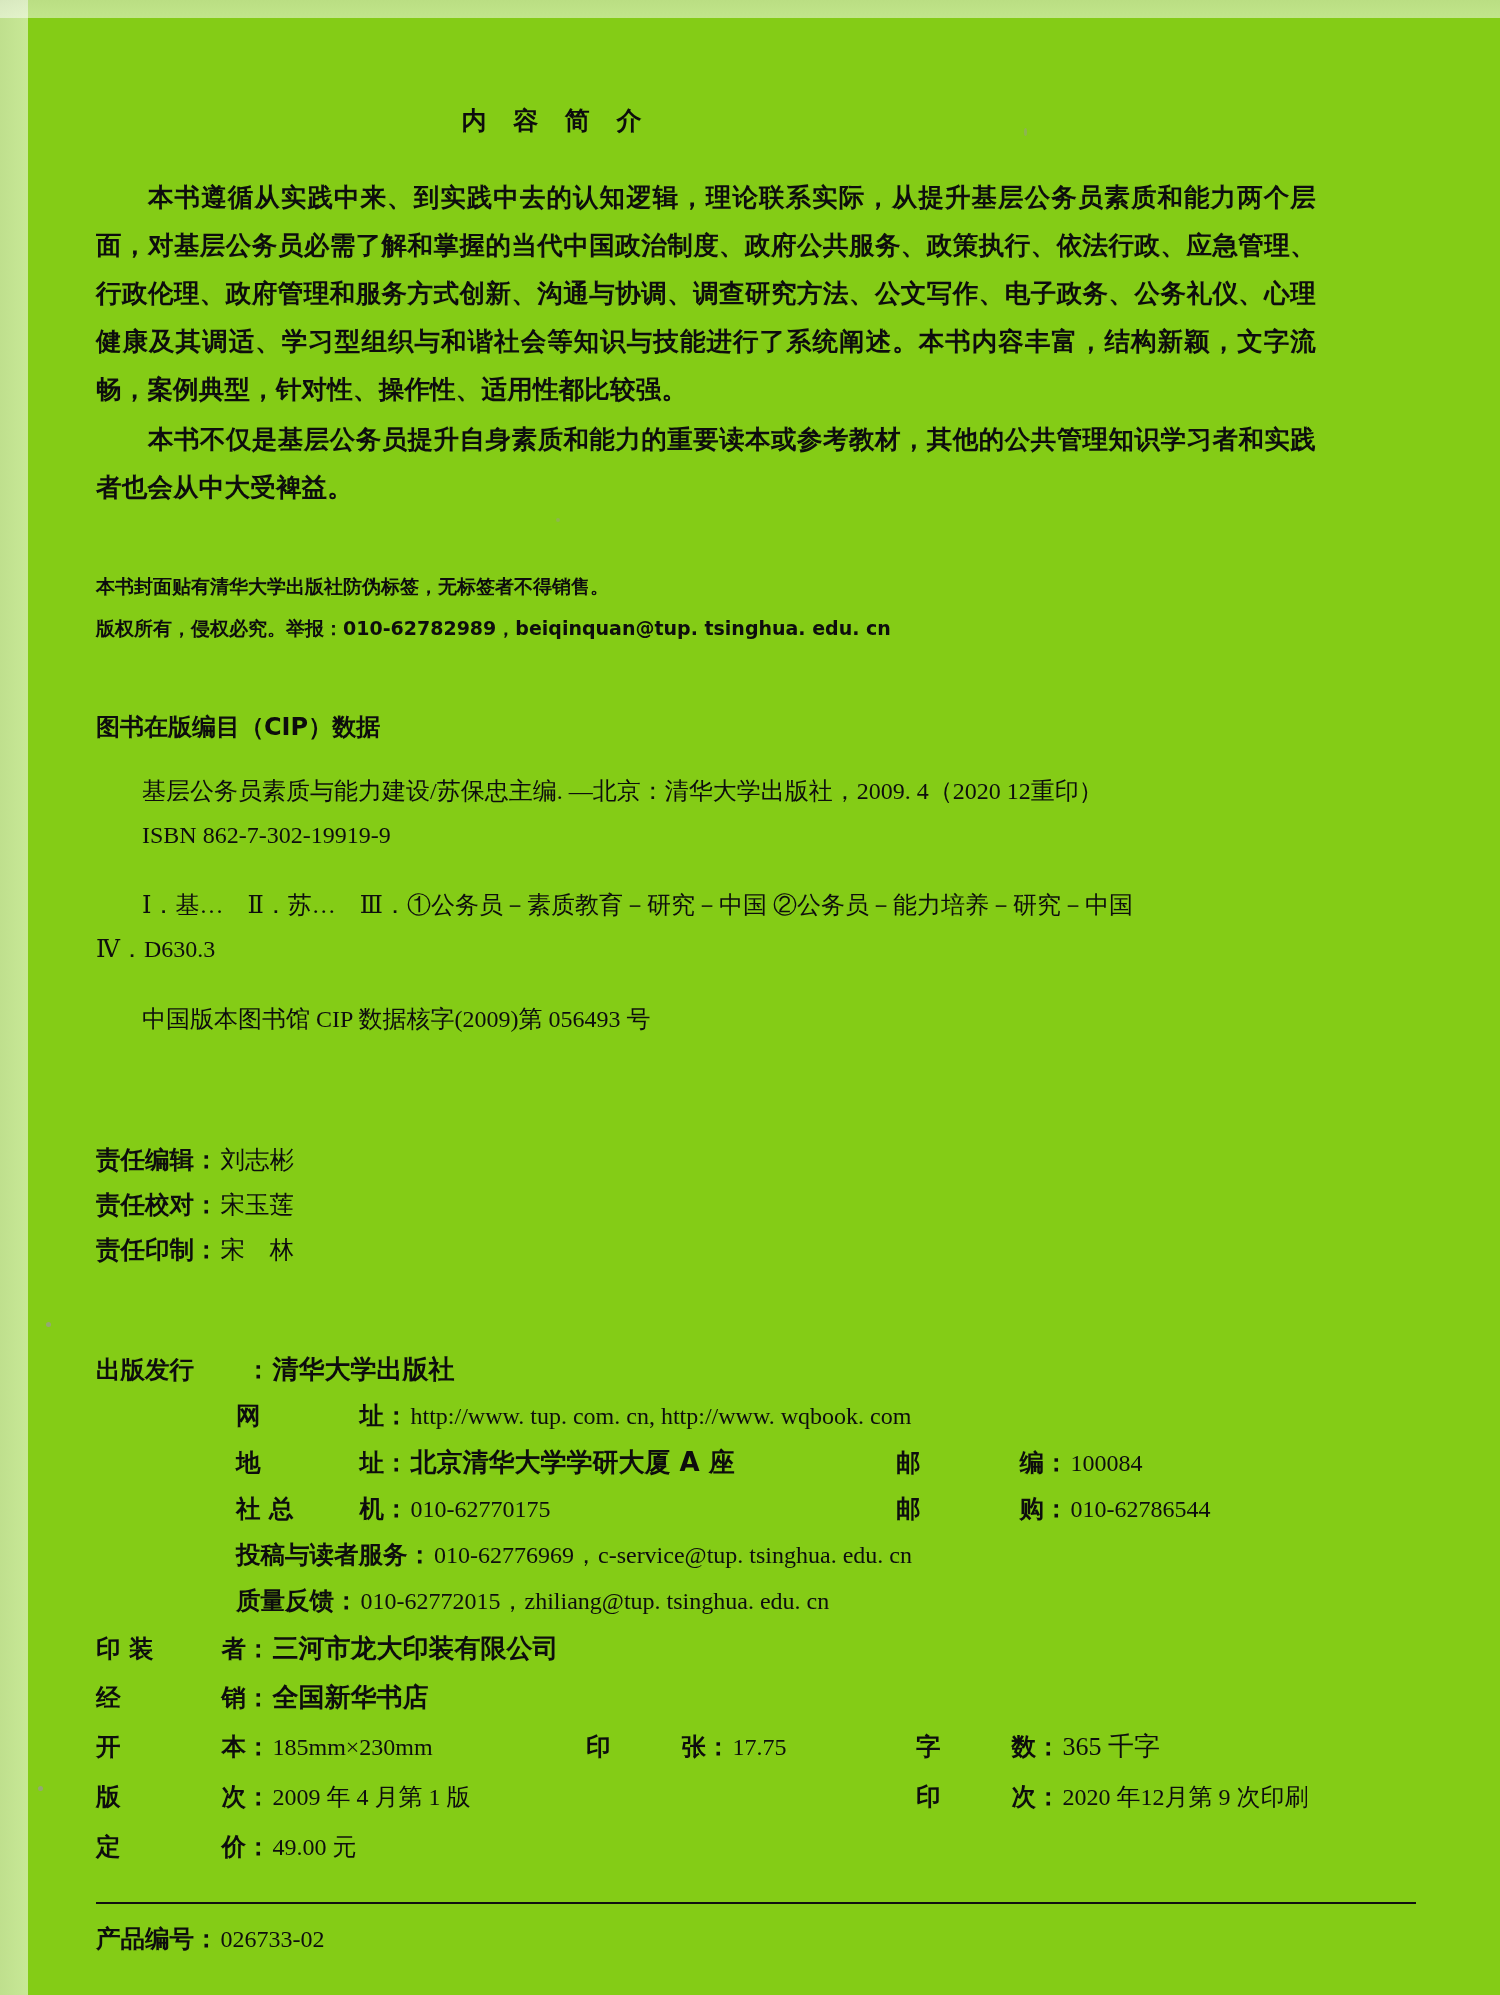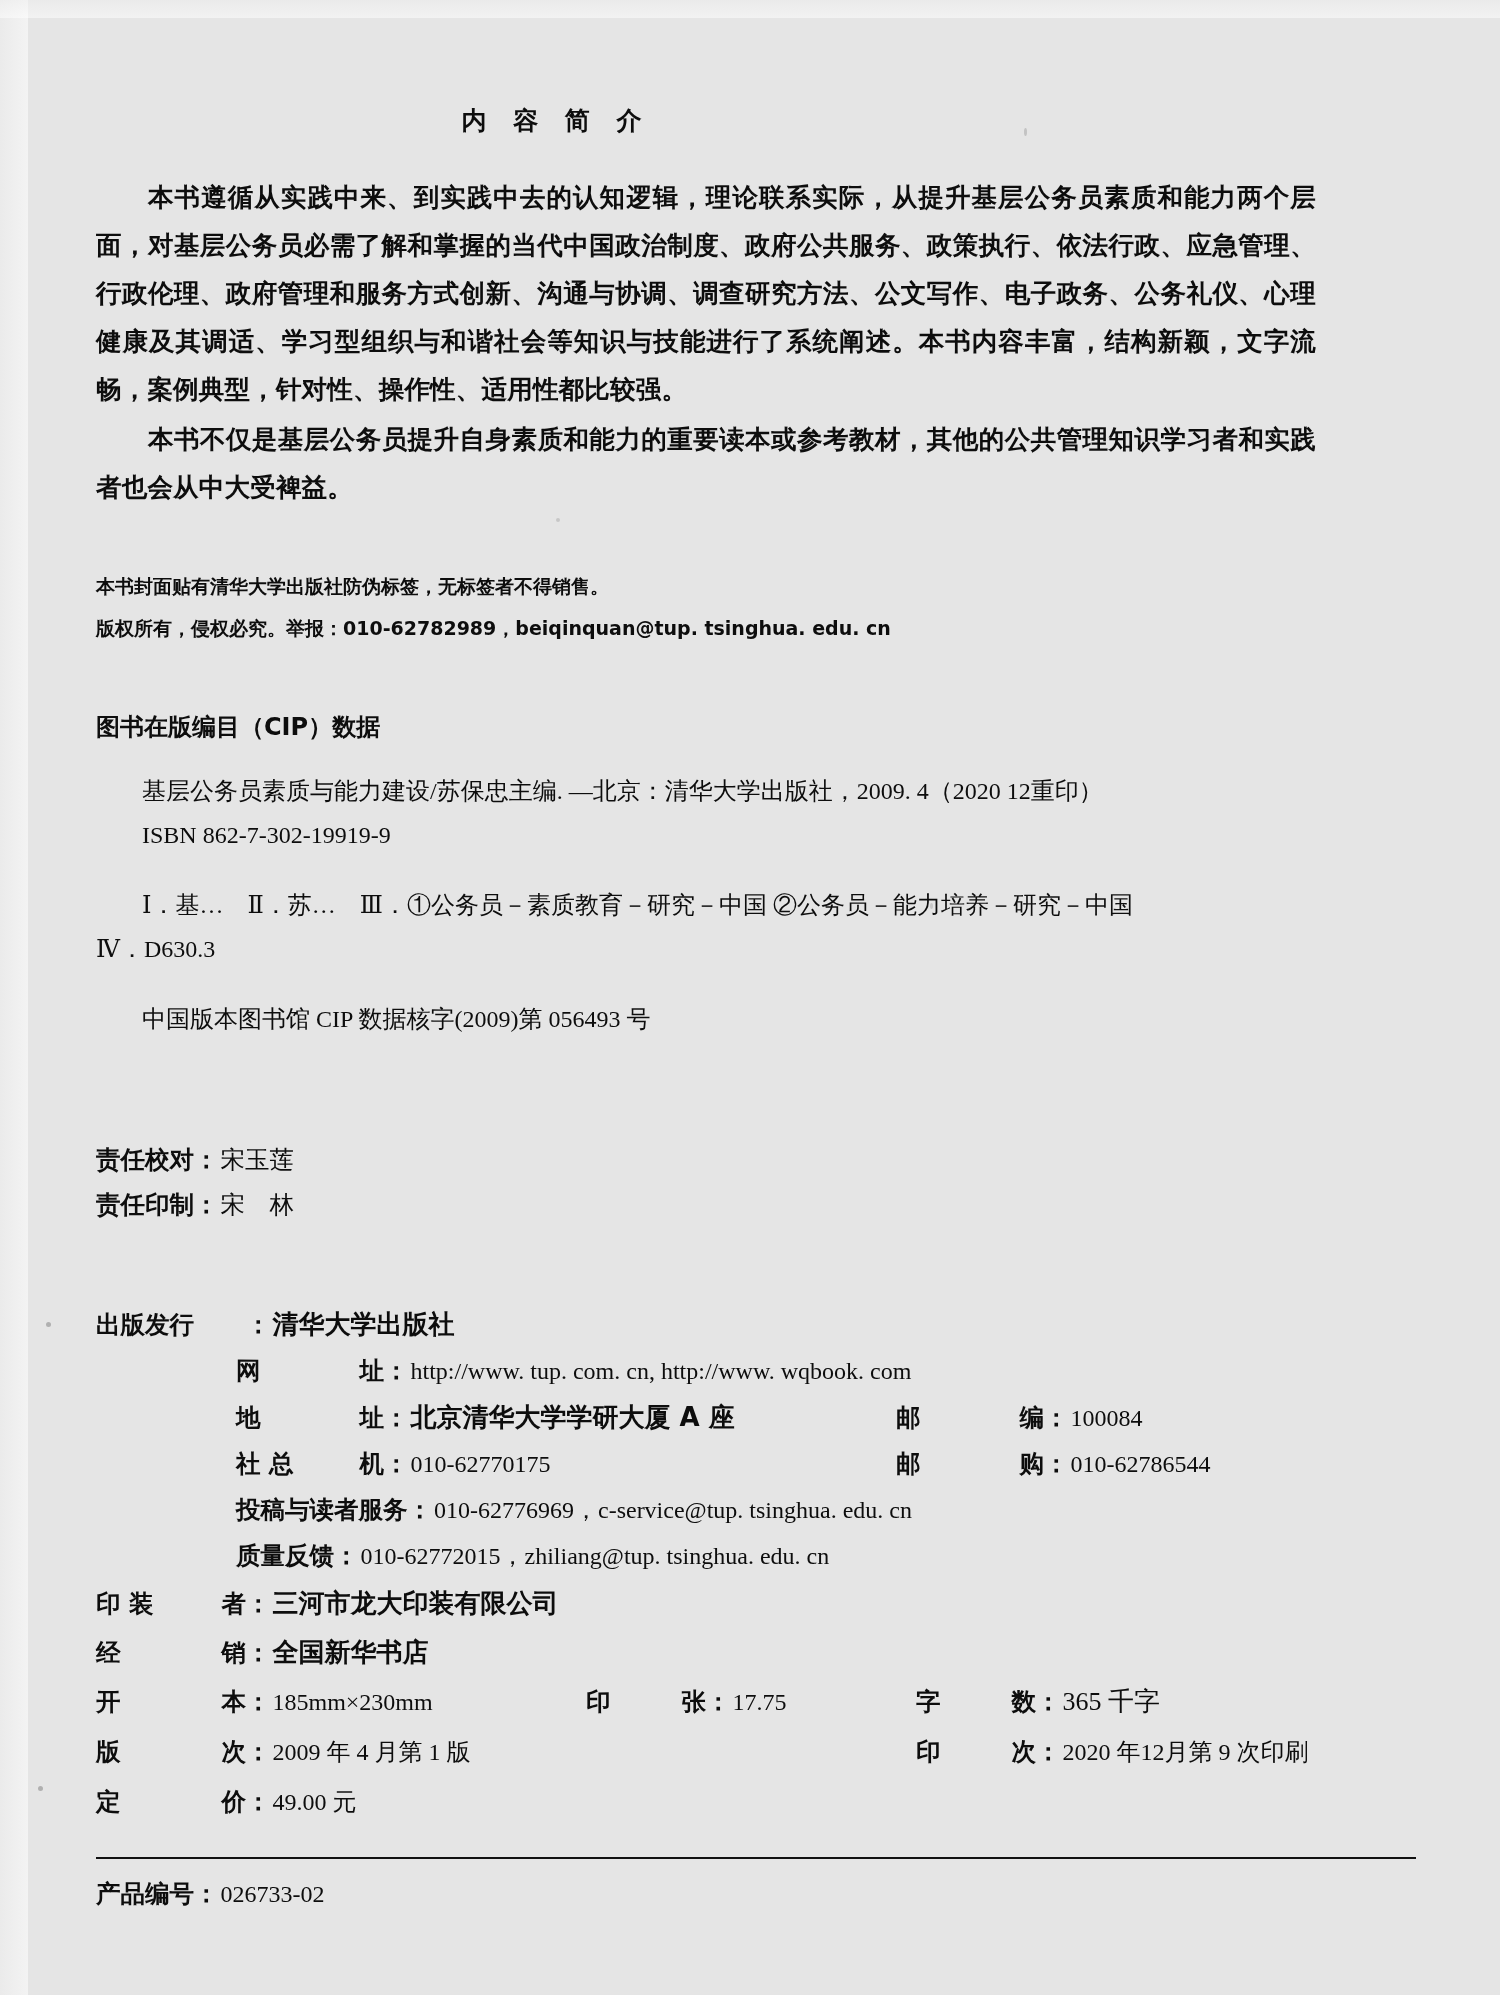--- a/index.html
+++ b/index.html
@@ -9,21 +9,21 @@
   }
   body {
     font-family: "Liberation Serif", "DejaVu Serif", serif;
     color: #0d0d0d;
   }
   .page {
     position: relative;
     width: 1500px;
     height: 1995px;
     margin: 0 auto;
-    background: #e5e5e5;
+    background: #84cc16;
     overflow: hidden;
   }
   
   .scan-edge-left {
     position: absolute;
     left: 0; top: 0;
     width: 28px; height: 1995px;
     background: linear-gradient(to right, #efefef, #ffffff);
     opacity: .55;
   }
@@ -216,20 +216,23 @@
       <p class="cip-head">图书在版编目（CIP）数据</p>
       <p class="cip-line gap">基层公务员素质与能力建设/苏保忠主编. —北京：清华大学出版社，2009. 4（2020 12重印）</p>
       <p class="cip-line">ISBN 862-7-302-19919-9</p>
       <p class="cip-line gap">Ⅰ．基…　Ⅱ．苏…　Ⅲ．①公务员－素质教育－研究－中国 ②公务员－能力培养－研究－中国</p>
       <p class="cip-line hang">Ⅳ．D630.3</p>
       <p class="cip-line gap">中国版本图书馆 CIP 数据核字(2009)第 056493 号</p>
     </div>
 
     <div class="staff-block">
       <div class="staff-row">
+        <span class="staff-label">责任编辑</span><span class="colon">：</span><span class="staff-value">刘志彬</span>
+      </div>
+      <div class="staff-row">
         <span class="staff-label">责任校对</span><span class="colon">：</span><span class="staff-value">宋玉莲</span>
       </div>
       <div class="staff-row">
         <span class="staff-label">责任印制</span><span class="colon">：</span><span class="staff-value">宋　林</span>
       </div>
     </div>
 
     <div class="pub-block">
 
       <div class="pub-row">

